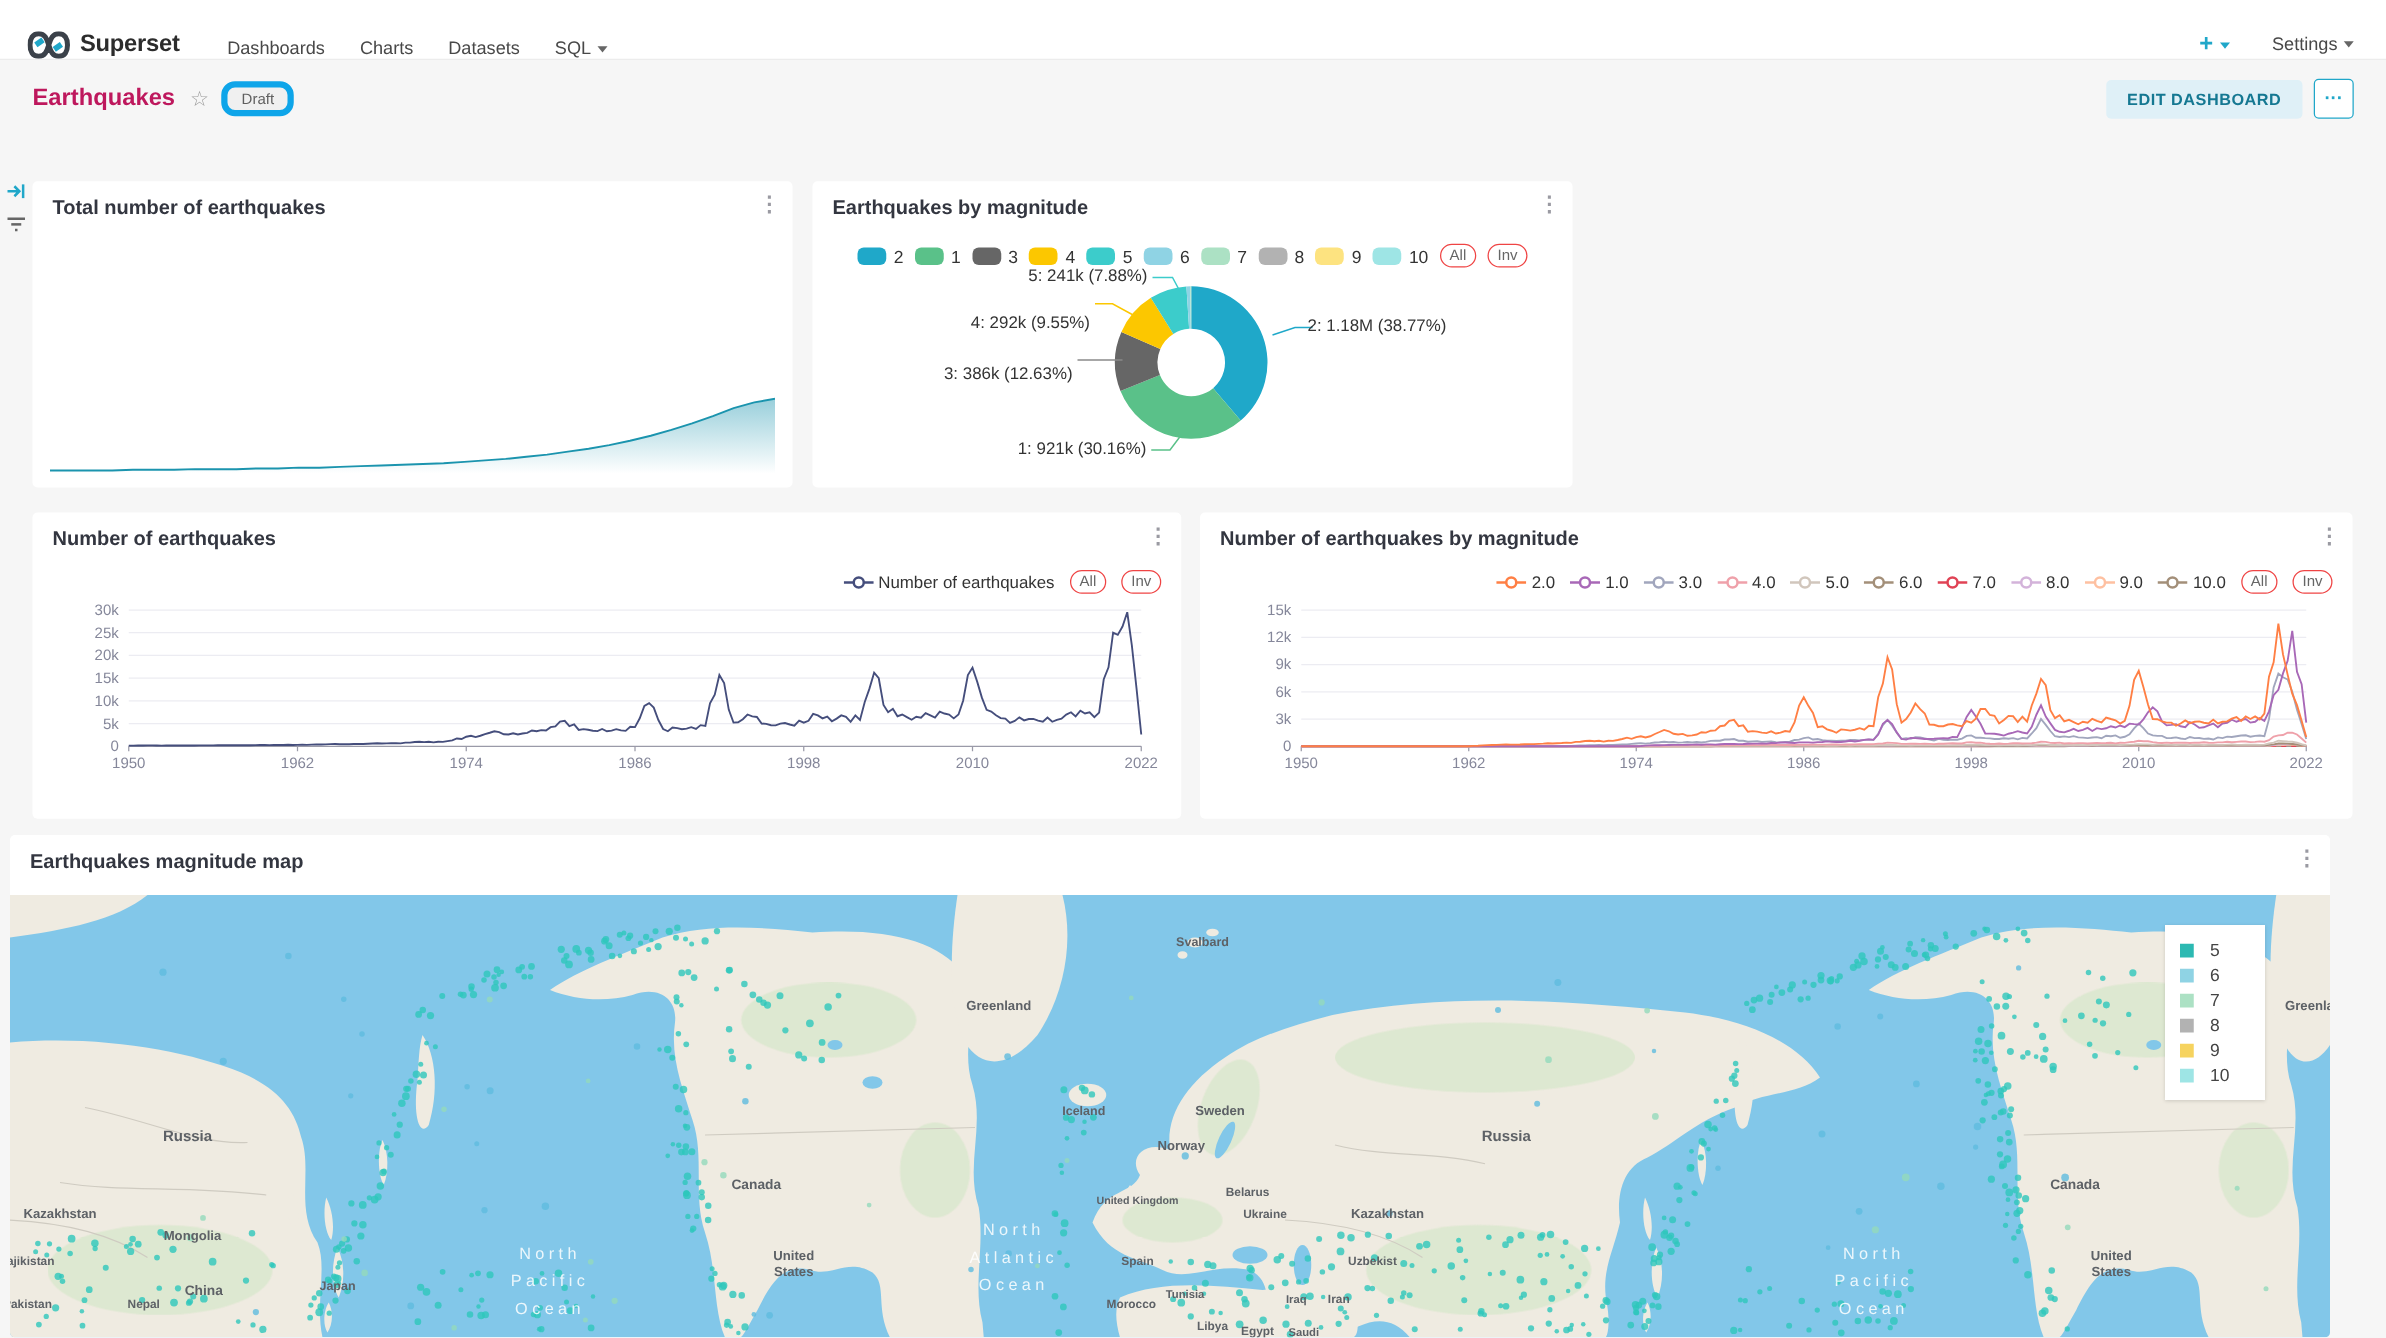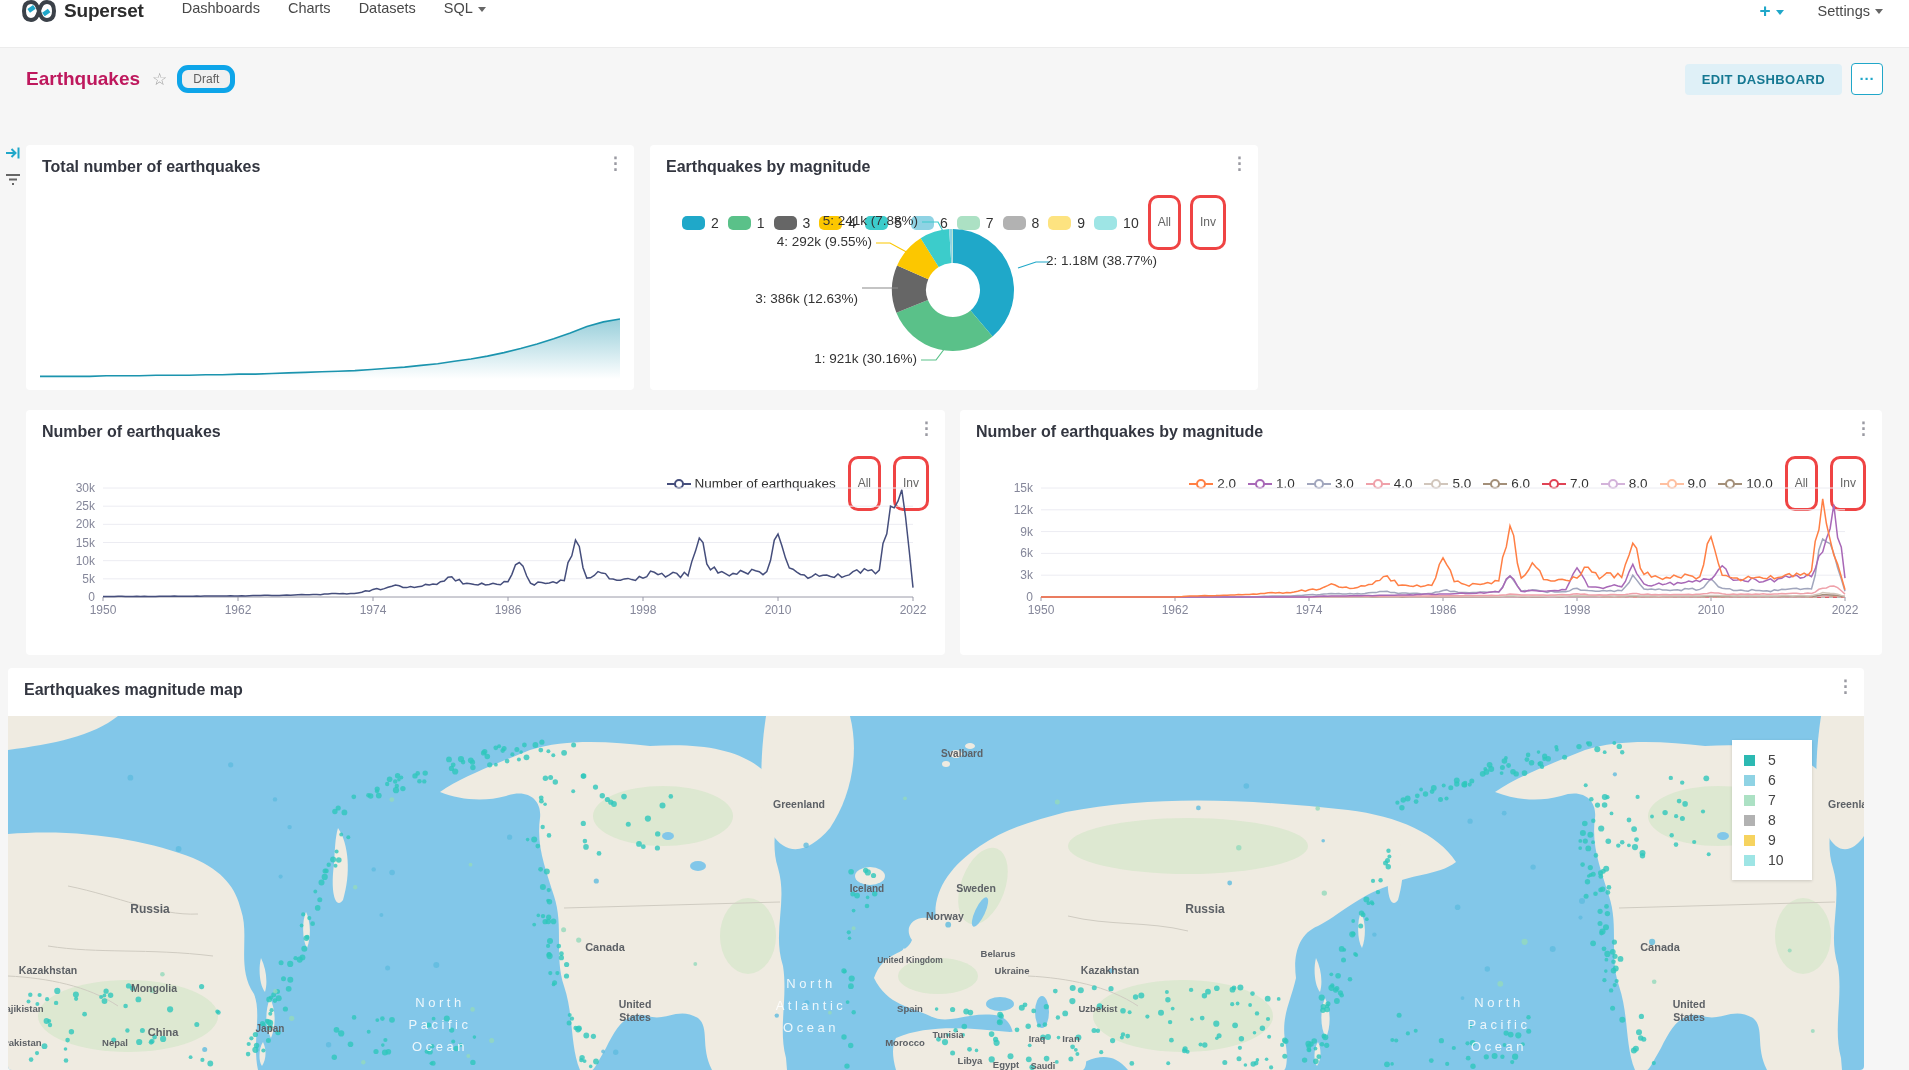--- a/index.html
+++ b/index.html
@@ -1,20 +1,20 @@
 <!DOCTYPE html>
 <html><head>
 <meta charset="utf-8">
 <style>
   * { margin:0; padding:0; box-sizing:border-box; }
   html,body { width:1909px; height:1070px; overflow:hidden; background:#f6f6f6;
               font-family:"Liberation Sans", sans-serif; color:#333; }
   
   .navbar { position:absolute; left:0; top:0; width:1909px; height:48px; background:#fff;
-            border-bottom:1px solid #ececec; display:flex; align-items:flex-start; z-index:20; }
+            border-bottom:1px solid #ececec; display:flex; align-items:flex-end; z-index:20; }
   .brand { display:flex; align-items:center; margin-left:22px; gap:8px; }
   .brand-name { font-size:19px; font-weight:bold; color:#2c2c2c; letter-spacing:-0.2px; }
   .nav-links { display:flex; margin-left:38px; gap:28px; }
   .nav-link { font-size:14.5px; color:#484848; cursor:pointer; }
   .nav-right { margin-left:auto; margin-right:26px; display:flex; align-items:center; gap:34px; }
   .plus { color:#20A7C9; font-size:19px; font-weight:bold; }
   .caret { display:inline-block; width:0; height:0; border-left:4px solid transparent;
            border-right:4px solid transparent; border-top:5px solid #666; margin-left:5px; vertical-align:middle;}
   .caret.teal { border-top-color:#20A7C9; }
   .settings { font-size:14.5px; color:#484848; }
@@ -41,22 +41,22 @@
   #card-bignum { left:26px; top:145px; width:608px; height:245px; }
   #big-number { position:absolute; left:18px; top:46px; font-size:86px; color:#111; letter-spacing:-2px; }
   #card-pie    { left:650px; top:145px; width:608px; height:245px; }
   #card-line   { left:26px;  top:410px; width:919px; height:245px; }
   #card-multi  { left:960px; top:410px; width:922px; height:245px; }
   #card-map    { left:8px;  top:668px; width:1856px; height:402px; overflow:hidden; }
   .legend-row { position:absolute; top:50px; left:0; right:0; display:flex; justify-content:center;
                 align-items:center; gap:9px; font-size:14px; color:#333; }
   .legend-chip { width:23px; height:14px; border-radius:5px; display:inline-block; }
   .legend-item { display:flex; align-items:center; gap:6px; cursor:pointer; }
-  .pill { border:3px solid #ef4444; color:#666; border-radius:10px; font-size:12px;
-          padding:16px 7px; line-height:17px; cursor:pointer; background:#fff; }
+  .pill { border:1px solid #ef4444; color:#666; border-radius:10px; font-size:12px;
+          padding:0 7px; line-height:17px; cursor:pointer; background:#fff; }
   .line-legend { position:absolute; top:46px; right:16px; display:flex; align-items:center; gap:12px;
                  font-size:13.5px; color:#333; }
   .ring-item { display:flex; align-items:center; gap:4px; cursor:pointer; }
   .callout { position:absolute; font-size:13.5px; color:#333; white-space:nowrap; }
   
   .map-legend { position:absolute; left:1724px; top:72px; width:80px; background:#fff;
                 box-shadow:0 1px 3px rgba(0,0,0,.15); padding:10px 12px; z-index:6; }
   .map-legend-item { display:flex; align-items:center; gap:13px; height:20px; font-size:14px; color:#444; }
   .map-legend-sw { width:11px; height:11px; display:inline-block; }
   svg text { font-family:"Liberation Sans",sans-serif; }
@@ -177,21 +177,21 @@
       <path d="M 270.6713134600673 93.27132297648839 A 61 61 0 0 1 299.13152726733915 84.12278818213946 L 301.28772518390423 118.05434886750434 A 27 27 0 0 0 288.6905813675708 122.10370033385553 Z" fill="#3CCCCB"></path>
       <path d="M 299.13152726733915 84.12278818213946 A 61 61 0 0 1 302.1951473167428 84.0053099675205 L 302.64375373036154 118.00235031349268 A 27 27 0 0 0 301.28772518390423 118.05434886750434 Z" fill="#8FD3E4"></path>
       <path d="M 302.1951473167428 84.0053099675205 A 61 61 0 0 1 303 84 L 303 118 A 27 27 0 0 0 302.64375373036154 118.00235031349268 Z" fill="#ACE1C4"></path>
       <polyline points="272,77,288,77,295,90" fill="none" stroke="#3CCCCB" stroke-width="1.2"></polyline>
       <polyline points="226,98,240,98,262,110" fill="none" stroke="#FCC700" stroke-width="1.2"></polyline>
       <polyline points="212,143,240,143,248,143" fill="none" stroke="#8a8a8a" stroke-width="1.2"></polyline>
       <polyline points="271,215,286,215,295,203" fill="none" stroke="#5AC189" stroke-width="1.2"></polyline>
       <polyline points="400,117,386,117,368,123" fill="none" stroke="#1FA8C9" stroke-width="1.2"></polyline>
     </svg>
   <div class="callout" style="right:340px; top:68px;">5: 241k (7.88%)</div>
-  <div class="callout" style="right:386px; top:89px;">4: 292k (9.55%)</div>
+  <div class="callout" style="right:386px; top:105px;">4: 292k (9.55%)</div>
   <div class="callout" style="right:400px; top:146px;">3: 386k (12.63%)</div>
   <div class="callout" style="left:396px;  top:108px;">2: 1.18M (38.77%)</div>
   <div class="callout" style="right:341px; top:206px;">1: 921k (30.16%)</div>
 </div>
 
 <div class="card" id="card-line">
   <div class="card-title">Number of earthquakes</div>
   <div class="dots">⋮</div>
   <div class="line-legend" id="line-legend">
       <span class="ring-item">

